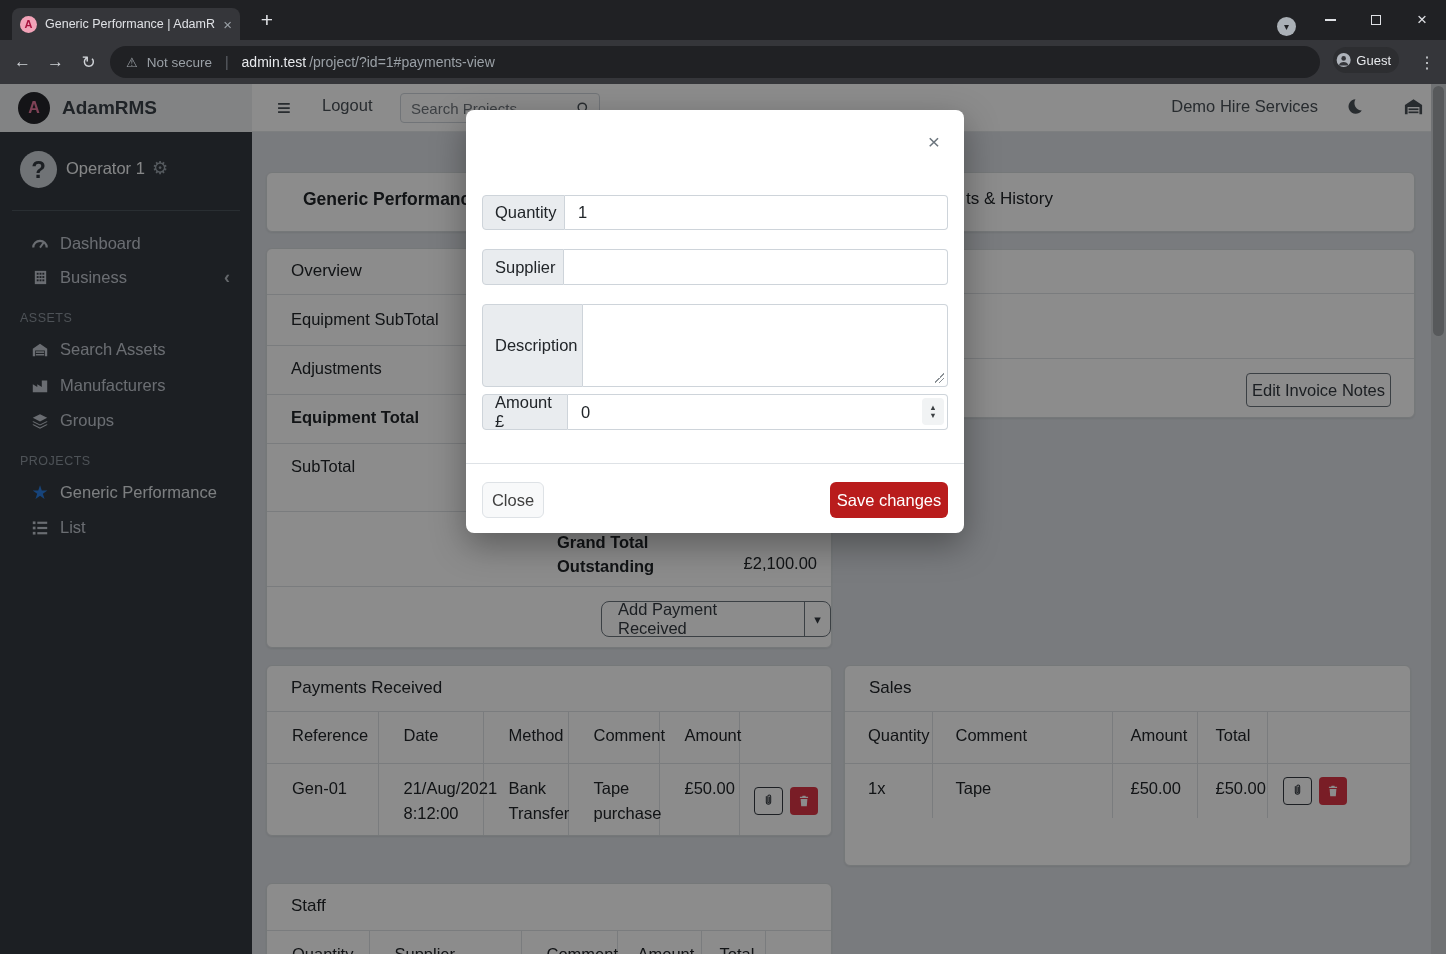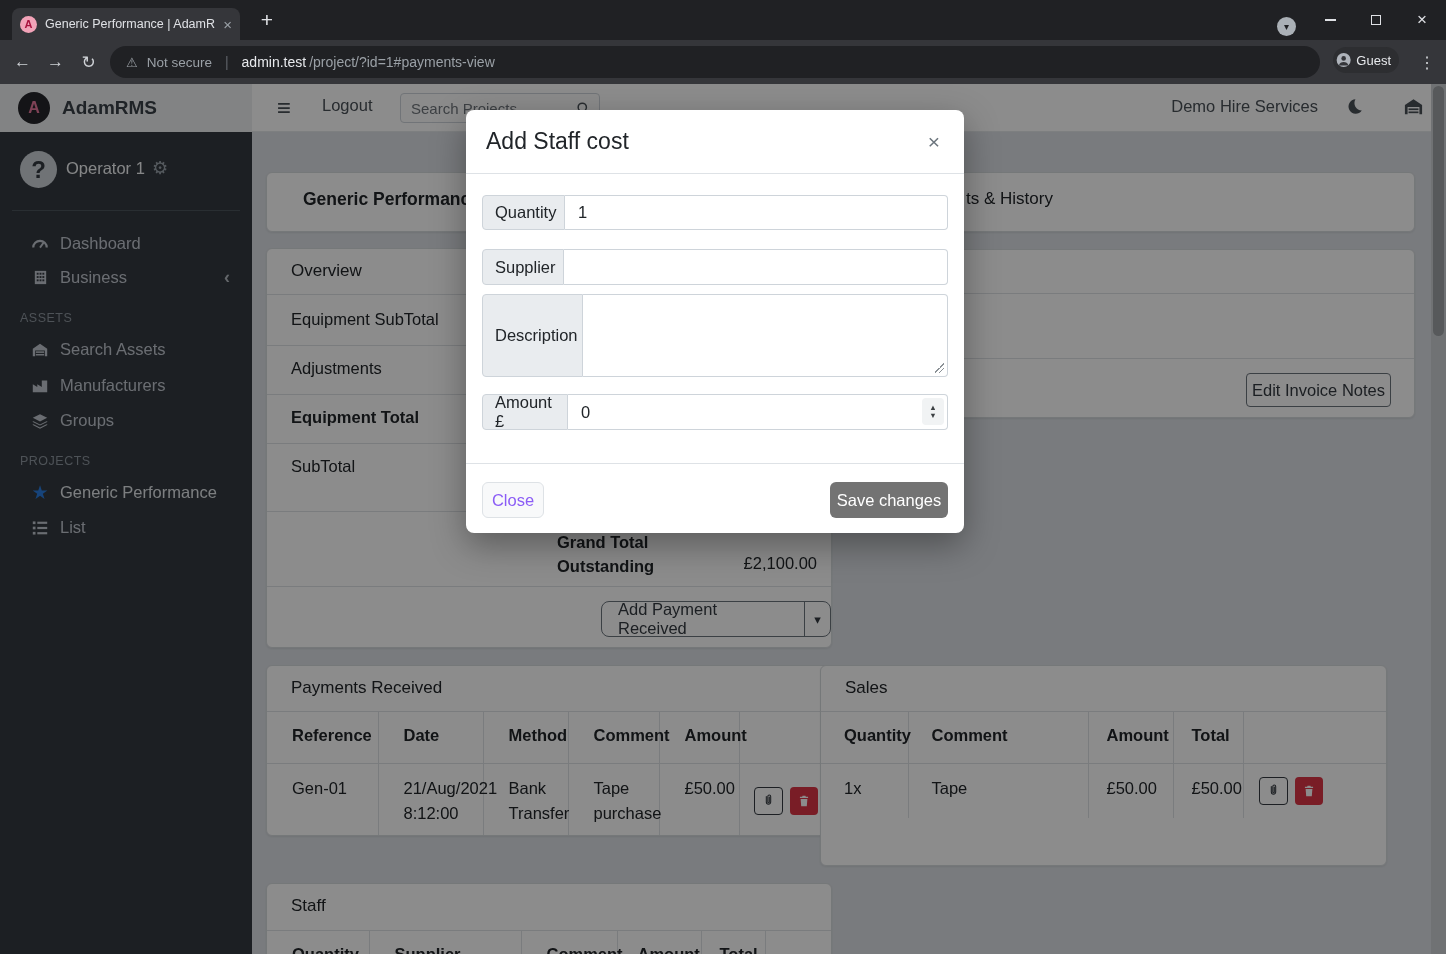--- a/index.html
+++ b/index.html
@@ -94,21 +94,21 @@
   .split-main { padding:0 16px; display:flex; align-items:center; }
   .split-caret { width:35px; border-left:1px solid #6c757d; display:flex; align-items:center; justify-content:center; font-size:13px; }
 
   .outline-btn { position:absolute; border:1px solid #6c757d; border-radius:4px; color:#343a40;
                  font-size:16.5px; display:flex; align-items:center; justify-content:center; background:transparent; }
 
   table.grid { border-collapse:collapse; width:100%; table-layout:fixed; }
   .grid td, .grid th { border-top:1px solid #dee2e6; border-left:1px solid #dee2e6; font-size:16.5px;
                        color:#212529; text-align:left; vertical-align:top; }
   .grid td:first-child, .grid th:first-child { border-left:0; }
-  .grid th { font-weight:bold;margin-left:8px; }
+  .grid th { font-weight:normal;margin-left:8px; }
   .act-cell { display:flex; gap:7px; align-items:center; }
   .btn-clip { width:29px; height:28px; border:1px solid #343a40; border-radius:4px; background:transparent;
               color:#343a40; display:flex; align-items:center; justify-content:center; }
   .btn-trash { width:28px; height:28px; border:0; border-radius:4px; background:#dc3545; color:#fff;
                display:flex; align-items:center; justify-content:center; }
 
   
   .backdrop { position:absolute; inset:0; background:rgba(0,0,0,0.45); z-index:40; }
   .modal { position:absolute; left:466px; top:26px; width:498px; height:423px; background:#fff;
            border-radius:8px; z-index:50; box-shadow:0 12px 34px rgba(0,0,0,.35); }
@@ -124,23 +124,23 @@
                     font-size:16.5px; color:#212529; padding:0 13px; background:#fff; outline:0; min-width:0;
                     font-family:"Liberation Sans",sans-serif; }
   .ta-wrap { flex:1; border:1px solid #ced4da; border-left:0; border-radius:0 4px 4px 0; position:relative; background:#fff; }
   .resize-h { position:absolute; right:3px; bottom:3px; width:10px; height:10px;
               background:linear-gradient(135deg, transparent 0 50%, #8b9196 50% 57%, transparent 57% 71%, #8b9196 71% 78%, transparent 78%); }
   .spinner { position:absolute; right:4px; top:4px; width:22px; height:27px; background:#f1f3f4; border-radius:4px;
              display:flex; flex-direction:column; align-items:center; justify-content:center; gap:1px;
              color:#3c4043; font-size:7.5px; line-height:1; }
   .modal-footer { position:absolute; left:0; top:353px; width:100%; height:70px; border-top:1px solid #dee2e6; }
   .btn-close-m { position:absolute; left:16px; top:18px; width:62px; height:36px; background:#f8f9fa;
-                 border:1px solid #dee2e6; border-radius:6px; color:#8b5cf6; font-size:16.5px;
+                 border:1px solid #dee2e6; border-radius:6px; color:#404040; font-size:16.5px;
                  display:flex; align-items:center; justify-content:center; }
-  .btn-save { position:absolute; right:16px; top:18px; width:118px; height:36px; background:#737373; border:0;
+  .btn-save { position:absolute; right:16px; top:18px; width:118px; height:36px; background:#b91c1c; border:0;
               border-radius:6px; color:#fff; font-size:16.5px; display:flex; align-items:center; justify-content:center; }
 
   .scroll-track { position:absolute; right:0; top:0; width:15px; height:870px; background:#ccd0d3; }
   .scroll-thumb { position:absolute; left:2px; top:2px; width:11px; height:250px; background:#9ea2a6; border-radius:6px; }
   svg { display:block; }
 </style>
 </head>
 <body>
 
 <div class="app">
@@ -377,21 +377,21 @@
                       <path fill="#fff" d="M9.5 3h5l.6 1.5H19V7H5V4.5h3.9zM6.2 8.5h11.6l-1 12.5H7.2z"></path>
                     </svg>
               </button>
             </div>
           </td>
         </tr>
       </tbody>
         </table>
     </div>
 
-    <div class="card" style="left:820px; top:581px; width:567px; height:201px;">
+    <div class="card" style="left:844px; top:581px; width:567px; height:201px;">
       <div class="card-title" style="position:absolute; left:24px; top:12px;">Sales</div>
       <table class="grid" style="position:absolute; left:0; top:45px; width:567px;">
         <colgroup>
             <col style="width:87px">
             <col style="width:180px">
             <col style="width:85px">
             <col style="width:70px">
             <col style="width:145px">
           </colgroup>
         <tbody>
@@ -450,36 +450,33 @@
         </table>
     </div>
 
     <div class="scroll-track">
       <div class="scroll-thumb"></div>
     </div>
 
     <div class="backdrop"></div>
 
     <div class="modal">
-      <div class="modal-header">
-        <div class="modal-title">Add Staff cost</div>
-      </div>
       <div class="modal-x">×</div>
 
       <div class="igroup" style="top:85px; height:35px;">
         <span class="ilabel" style="width:83px;">Quantity</span>
         <input class="ifield" type="text" value="1" style="">
       </div>
 
       <div class="igroup" style="top:139px; height:36px;">
         <span class="ilabel" style="width:82px;">Supplier</span>
         <input class="ifield" type="text" value="" style="">
       </div>
 
-      <div class="igroup" style="top:184px; height:83px;">
+      <div class="igroup" style="top:194px; height:83px;">
         <span class="ilabel" style="width:101px;">Description</span>
         <div class="ta-wrap">
           <div class="resize-h"></div>
         </div>
       </div>
 
       <div class="igroup" style="top:284px; height:36px;">
         <span class="ilabel" style="width:86px;">Amount £</span>
         <div style="flex:1; position:relative; display:flex;">
           <input class="ifield" type="text" style="width: 100%; border-radius: 0px 4px 4px 0px;" value="0">

